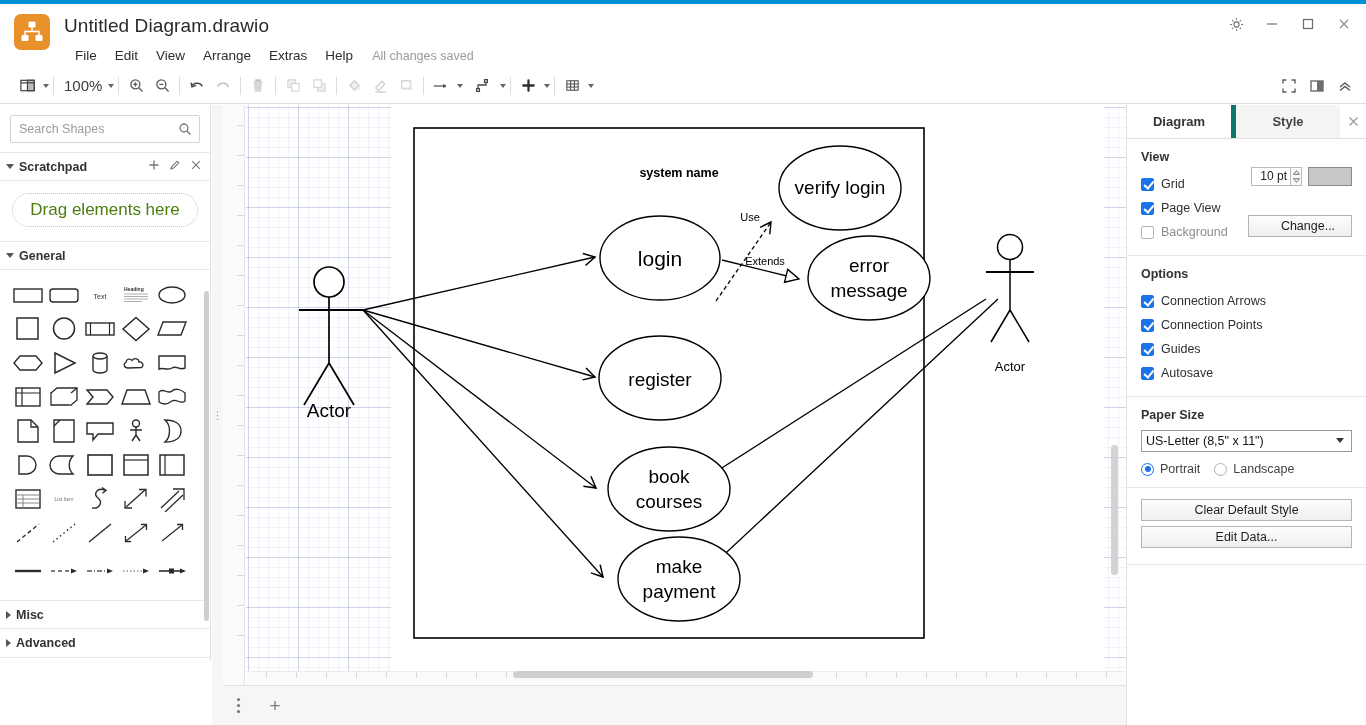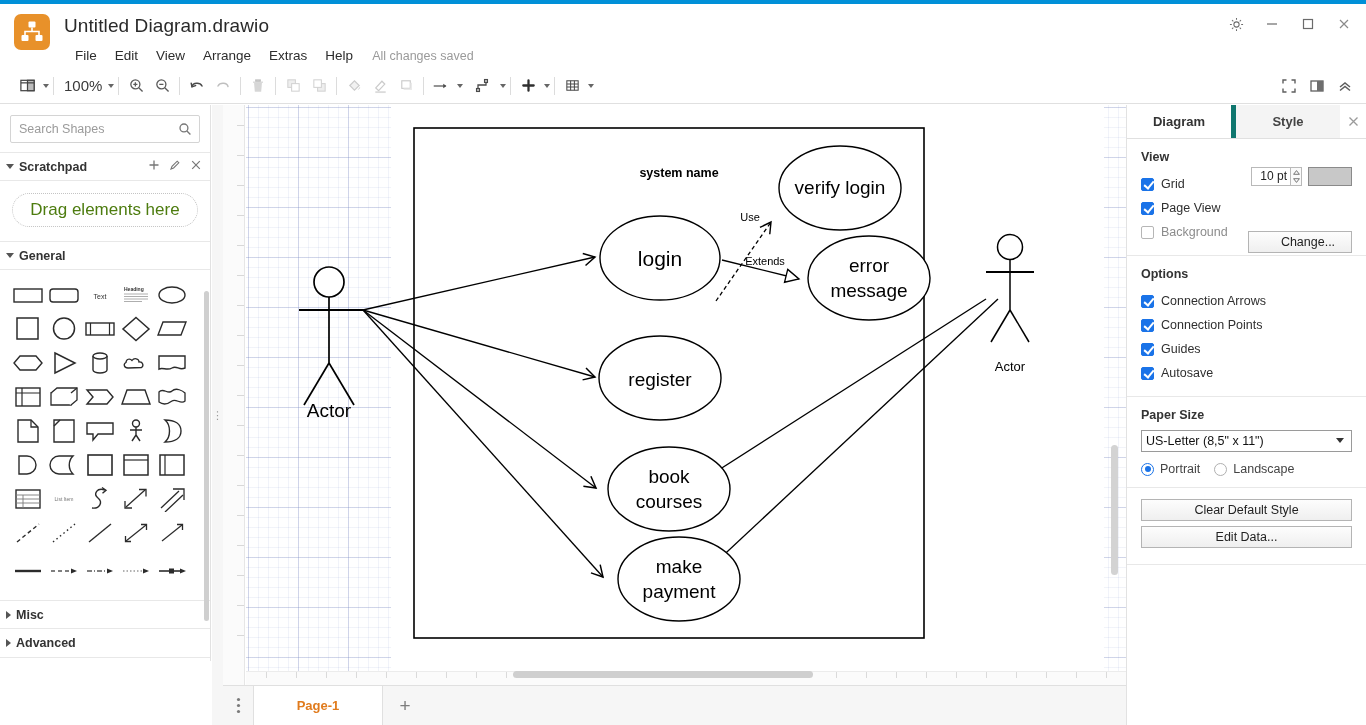--- a/index.html
+++ b/index.html
@@ -176,21 +176,21 @@
   .grid-size-wrap { position:absolute; right:14px; top:28px; display:flex; align-items:center; }
   .num-input {
     width:40px; height:19px; border:1px solid #b9b9b9; background:#fff; font-size:12px;
     text-align:right; padding-right:3px; color:#222; line-height:17px;
     font-family:"Liberation Sans", sans-serif;
   }
   .spinner { width:11px; height:19px; display:flex; flex-direction:column; border:1px solid #b9b9b9; border-left:0; }
   .spin-half { flex:1; display:flex; align-items:center; justify-content:center; background:#fafafa; }
   .color-swatch { width:44px; height:19px; border:1px solid #8a8a8a; background:#c8c8c8; margin-left:6px; }
   .change-btn {
-    position:absolute; right:14px; top:92px; width:104px; height:22px;
+    position:absolute; right:14px; top:76px; width:104px; height:22px;
     border:1px solid #b4b4b4; background:linear-gradient(#fdfdfd,#efefef);
     font-size:12.5px; color:#222; display:flex; align-items:center; justify-content:center;
     font-family:"Liberation Sans", sans-serif;
     padding-left:16px;
   }
   .select-box {
     width:100%; height:22px; border:1px solid #9a9a9a; background:#fff;
     font-size:12.5px; color:#111; padding:0 4px; position:relative;
     display:flex; align-items:center; font-family:"Liberation Sans", sans-serif;
   }
@@ -885,21 +885,20 @@
   </div>
 
   <div class="pagebar">
     <div class="page-menu">
       <svg width="5" height="17" viewBox="0 0 5 17">
         <circle cx="2.5" cy="2.5" r="1.6" fill="#7a7a7a"></circle>
         <circle cx="2.5" cy="8.5" r="1.6" fill="#7a7a7a"></circle>
         <circle cx="2.5" cy="14.5" r="1.6" fill="#7a7a7a"></circle>
       </svg>
     </div>
-    <div class="page-tab">Page-1</div>
     <div class="page-add">+</div>
   </div>
 
   <div class="fmt">
     <div class="fmt-tabs">
       <div class="fmt-tab">Diagram</div>
       <div class="fmt-tab inactive">Style</div>
       <div class="fmt-close">
         <svg width="11" height="11" viewBox="0 0 11 11">
             <path d="M1.5 1.5l8 8M9.5 1.5l-8 8" stroke="#9a9a9a" stroke-width="1.3"></path>

